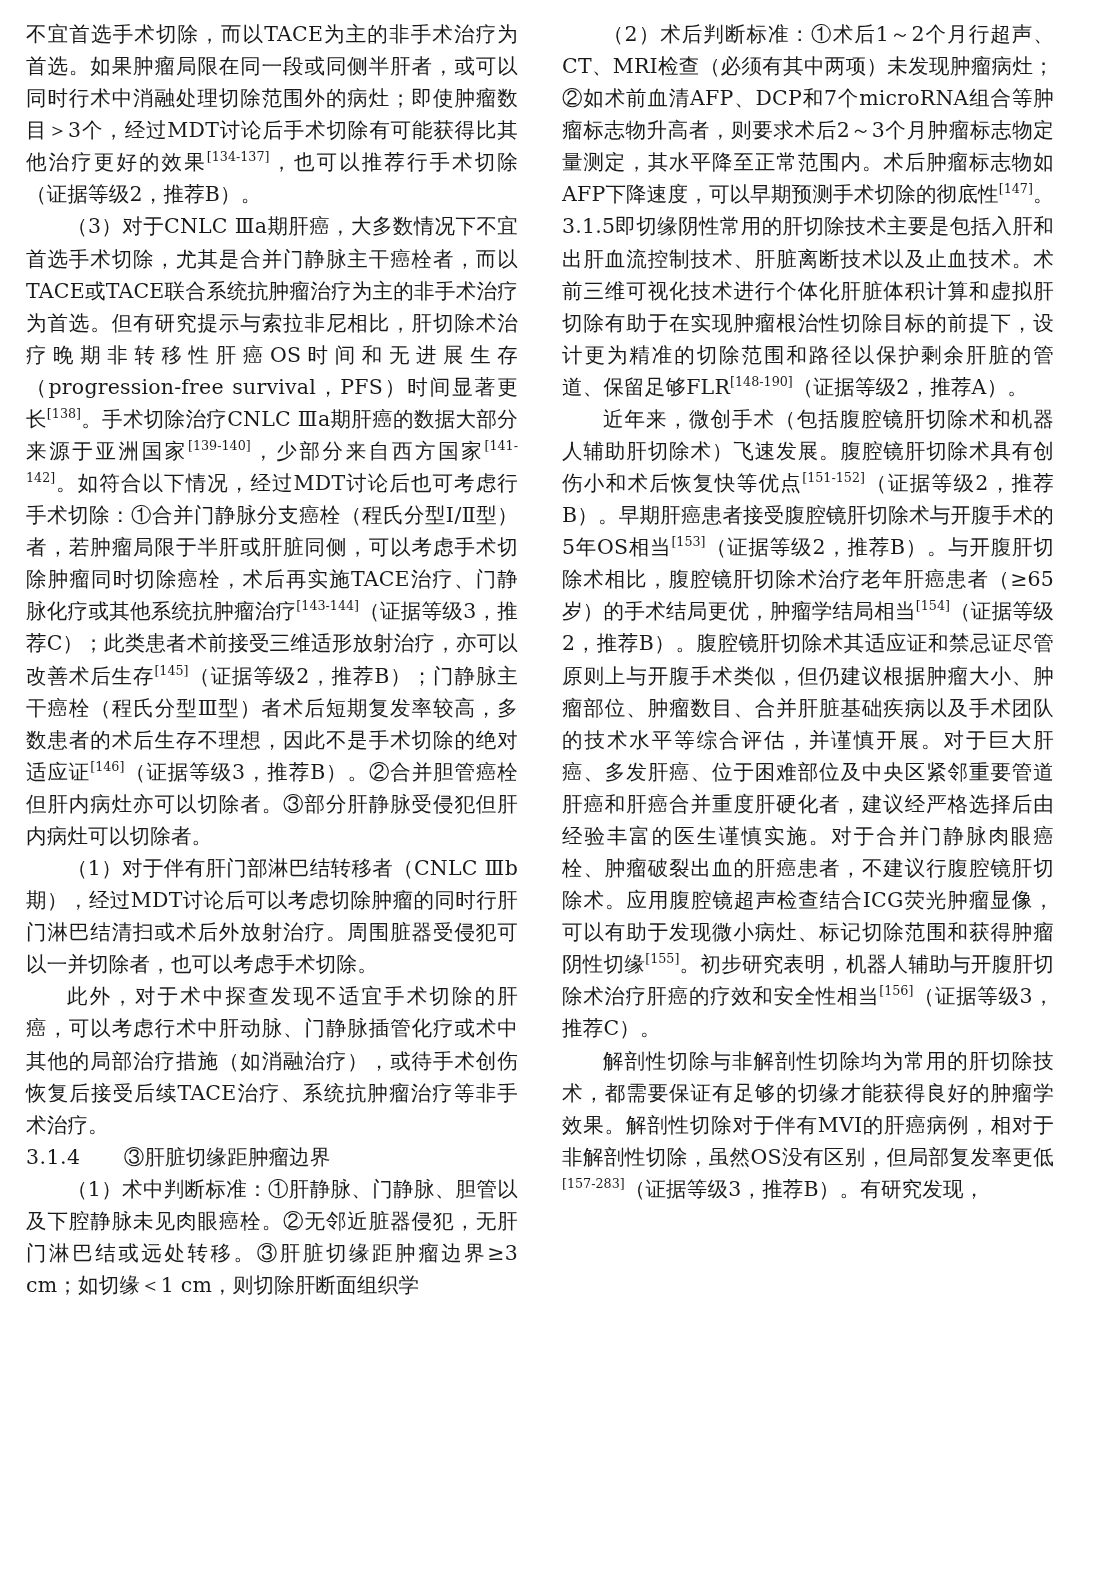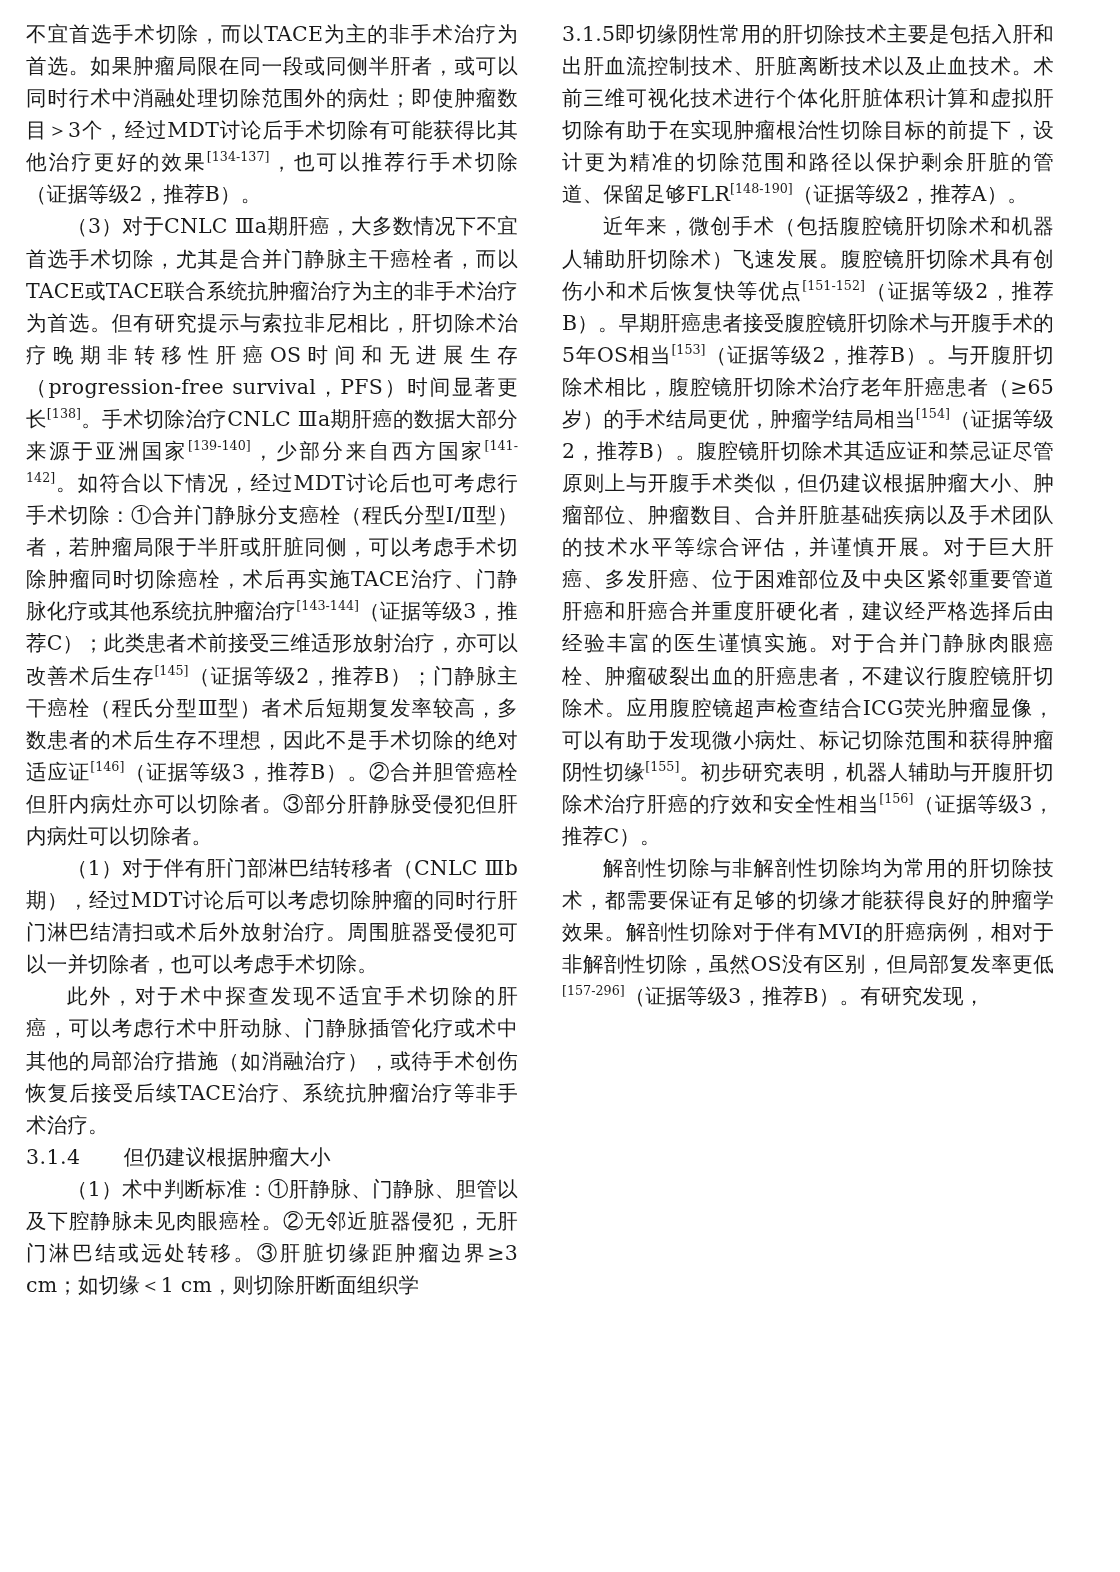--- a/index.html
+++ b/index.html
@@ -71,27 +71,28 @@
 
 <div class="page">
   <div class="columns">
 
     <div class="col">
       <p class="noindent"><span>不宜首选手术切除，而以TACE为主的非手术治疗为首选。如果肿瘤局限在同一段或同侧半肝者，或可以同时行术中消融处理切除范围外的病灶；即使肿瘤数目＞3个，经过MDT讨论后手术切除有可能获得比其他治疗更好的效果</span><span class="sup">[134-137]</span><span>，也可以推荐行手术切除（证据等级2，推荐B）。</span></p>
       <p class="indent"><span>（3）对于CNLC Ⅲa期肝癌，大多数情况下不宜首选手术切除，尤其是合并门静脉主干癌栓者，而以TACE或TACE联合系统抗肿瘤治疗为主的非手术治疗为首选。但有研究提示与索拉非尼相比，肝切除术治疗晚期非转移性肝癌OS时间和无进展生存（progression-free survival，PFS）时间显著更长</span><span class="sup">[138]</span><span>。手术切除治疗CNLC Ⅲa期肝癌的数据大部分来源于亚洲国家</span><span class="sup">[139-140]</span><span>，少部分来自西方国家</span><span class="sup">[141-142]</span><span>。如符合以下情况，经过MDT讨论后也可考虑行手术切除：①合并门静脉分支癌栓（程氏分型Ⅰ/Ⅱ型）者，若肿瘤局限于半肝或肝脏同侧，可以考虑手术切除肿瘤同时切除癌栓，术后再实施TACE治疗、门静脉化疗或其他系统抗肿瘤治疗</span><span class="sup">[143-144]</span><span>（证据等级3，推荐C）；此类患者术前接受三维适形放射治疗，亦可以改善术后生存</span><span class="sup">[145]</span><span>（证据等级2，推荐B）；门静脉主干癌栓（程氏分型Ⅲ型）者术后短期复发率较高，多数患者的术后生存不理想，因此不是手术切除的绝对适应证</span><span class="sup">[146]</span><span>（证据等级3，推荐B）。②合并胆管癌栓但肝内病灶亦可以切除者。③部分肝静脉受侵犯但肝内病灶可以切除者。</span></p>
       <p class="indent"><span>（1）对于伴有肝门部淋巴结转移者（CNLC Ⅲb期），经过MDT讨论后可以考虑切除肿瘤的同时行肝门淋巴结清扫或术后外放射治疗。周围脏器受侵犯可以一并切除者，也可以考虑手术切除。</span></p>
       <p class="indent"><span>此外，对于术中探查发现不适宜手术切除的肝癌，可以考虑行术中肝动脉、门静脉插管化疗或术中其他的局部治疗措施（如消融治疗），或待手术创伤恢复后接受后续TACE治疗、系统抗肿瘤治疗等非手术治疗。</span></p>
       <p class="heading">
-        <span class="num">3.1.4</span><span class="gap"></span><span>但仍建议根据肿瘤大小</span>
+        <span class="num">3.1.4</span><span class="gap"></span><span>③肝脏切缘距肿瘤边界</span>
       </p>
       <p class="indent"><span>（1）术中判断标准：①肝静脉、门静脉、胆管以及下腔静脉未见肉眼癌栓。②无邻近脏器侵犯，无肝门淋巴结或远处转移。③肝脏切缘距肿瘤边界≥3 cm；如切缘＜1 cm，则切除肝断面组织学</span></p>
     </div>
 
     <div class="col">
+      <p class="indent"><span>（2）术后判断标准：①术后1～2个月行超声、CT、MRI检查（必须有其中两项）未发现肿瘤病灶；②如术前血清AFP、DCP和7个microRNA组合等肿瘤标志物升高者，则要求术后2～3个月肿瘤标志物定量测定，其水平降至正常范围内。术后肿瘤标志物如AFP下降速度，可以早期预测手术切除的彻底性</span><span class="sup">[147]</span><span>。</span></p>
       <p class="noindent">
         <span class="num">3.1.5</span><span class="gap"></span><span>即切缘阴性</span><span class="gap"></span><span><span>常用的肝切除技术主要是包括入肝和出肝血流控制技术、肝脏离断技术以及止血技术。术前三维可视化技术进行个体化肝脏体积计算和虚拟肝切除有助于在实现肿瘤根治性切除目标的前提下，设计更为精准的切除范围和路径以保护剩余肝脏的管道、保留足够FLR</span><span class="sup">[148-190]</span><span>（证据等级2，推荐A）。</span></span>
       </p>
       <p class="indent"><span>近年来，微创手术（包括腹腔镜肝切除术和机器人辅助肝切除术）飞速发展。腹腔镜肝切除术具有创伤小和术后恢复快等优点</span><span class="sup">[151-152]</span><span>（证据等级2，推荐B）。早期肝癌患者接受腹腔镜肝切除术与开腹手术的5年OS相当</span><span class="sup">[153]</span><span>（证据等级2，推荐B）。与开腹肝切除术相比，腹腔镜肝切除术治疗老年肝癌患者（≥65岁）的手术结局更优，肿瘤学结局相当</span><span class="sup">[154]</span><span>（证据等级2，推荐B）。腹腔镜肝切除术其适应证和禁忌证尽管原则上与开腹手术类似，但仍建议根据肿瘤大小、肿瘤部位、肿瘤数目、合并肝脏基础疾病以及手术团队的技术水平等综合评估，并谨慎开展。对于巨大肝癌、多发肝癌、位于困难部位及中央区紧邻重要管道肝癌和肝癌合并重度肝硬化者，建议经严格选择后由经验丰富的医生谨慎实施。对于合并门静脉肉眼癌栓、肿瘤破裂出血的肝癌患者，不建议行腹腔镜肝切除术。应用腹腔镜超声检查结合ICG荧光肿瘤显像，可以有助于发现微小病灶、标记切除范围和获得肿瘤阴性切缘</span><span class="sup">[155]</span><span>。初步研究表明，机器人辅助与开腹肝切除术治疗肝癌的疗效和安全性相当</span><span class="sup">[156]</span><span>（证据等级3，推荐C）。</span></p>
-      <p class="indent"><span>解剖性切除与非解剖性切除均为常用的肝切除技术，都需要保证有足够的切缘才能获得良好的肿瘤学效果。解剖性切除对于伴有MVI的肝癌病例，相对于非解剖性切除，虽然OS没有区别，但局部复发率更低</span><span class="sup">[157-296]</span><span>（证据等级3，推荐B）。有研究发现，</span></p>
+      <p class="indent"><span>解剖性切除与非解剖性切除均为常用的肝切除技术，都需要保证有足够的切缘才能获得良好的肿瘤学效果。解剖性切除对于伴有MVI的肝癌病例，相对于非解剖性切除，虽然OS没有区别，但局部复发率更低</span><span class="sup">[157-283]</span><span>（证据等级3，推荐B）。有研究发现，</span></p>
     </div>
 
   </div>
 </div>
 
 </body></html>

